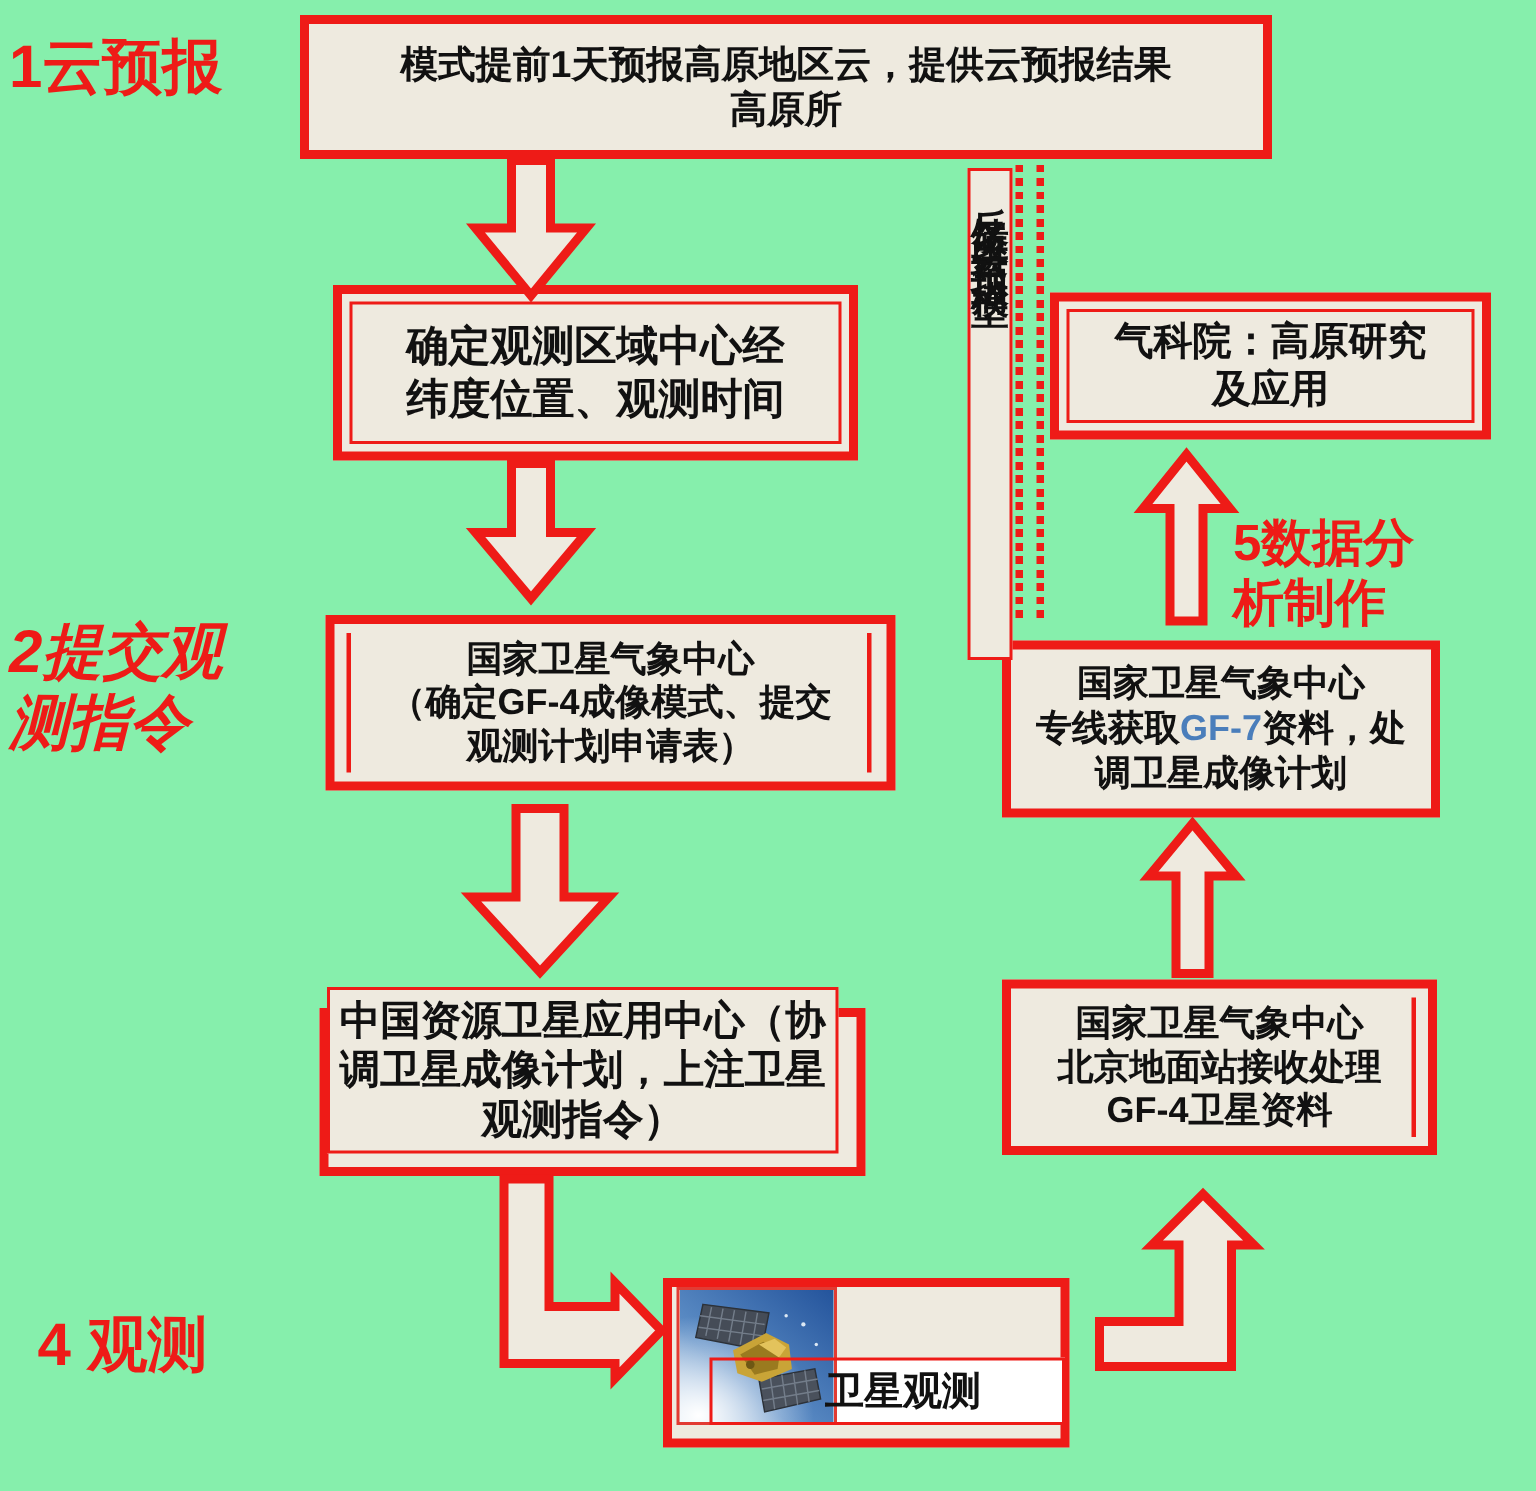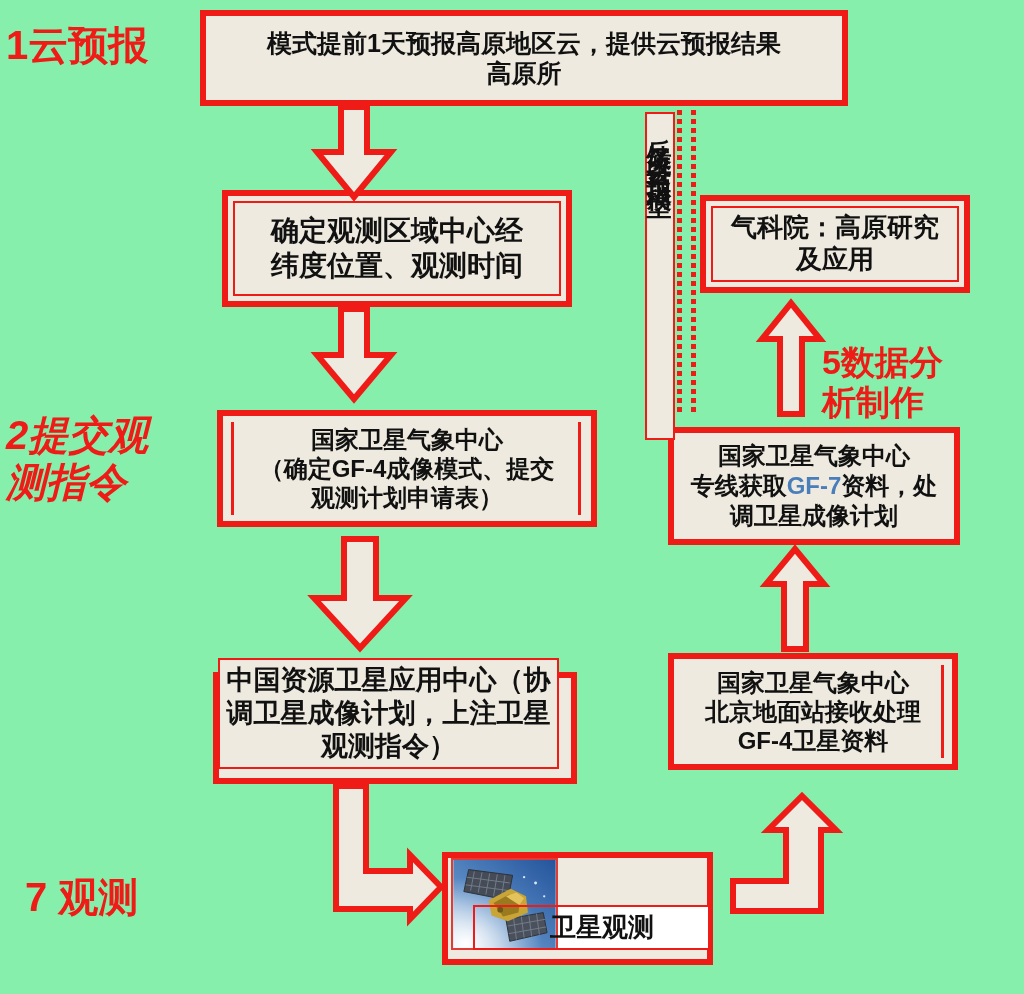--- a/index.html
+++ b/index.html
@@ -66,21 +66,21 @@
   .photo{position:absolute;border:2px solid #e23b33;box-sizing:border-box;}
 </style>
 </head>
 <body>
 
 <div id="canvas">
 
   <div class="stage" style="left:6px;top:22px;font-size:40px;">1云预报</div>
   <div class="stage" style="left:6px;top:412px;font-size:40px;font-style:italic;">2提交观
 测指令</div>
-  <div class="stage" style="left:25px;top:874px;font-size:40px;">7 观测</div>
+  <div class="stage" style="left:25px;top:874px;font-size:40px;">4 观测</div>
   <div class="stage" style="left:822px;top:342px;font-size:34px;">5数据分
 析制作</div>
 
   <div class="fbox" style="left:200px;top:10px;width:648px;height:96px;font-size:25px;">模式提前1天预报高原地区云，提供云预报结果
 高原所</div>
 
   <div class="fbox" style="left:222px;top:190px;width:350px;height:117px;font-size:28px;">
     <div class="inner-frame">确定观测区域中心经
 纬度位置、观测时间</div>
   </div>
@@ -143,21 +143,21 @@
   </div>
 
   <div class="fbox" style="left:668px;top:427px;width:292px;height:118px;font-size:24px;line-height:1.25;flex-direction:column;">
     <div>国家卫星气象中心</div>
     <div style="white-space:nowrap;">
       <span>专线获取</span><span style="color:#4a7ebb;">GF-7</span><span>资料，处</span>
     </div>
     <div>调卫星成像计划</div>
   </div>
 
-  <div class="fbox" style="left:700px;top:195px;width:270px;height:98px;font-size:26px;">
+  <div class="fbox" style="left:700px;top:195px;width:294px;height:98px;font-size:26px;">
     <div class="inner-frame">气科院：高原研究
 及应用</div>
   </div>
 
   <div class="strip" style="left:645px;top:112px;width:30px;height:328px;">反馈改进云预报模型</div>
 
   <div class="dotline" style="left:677px;top:110px;height:303px;"></div>
   <div class="dotline" style="left:691px;top:110px;height:303px;"></div>
 
   <svg class="arrows" width="1024" height="994" viewBox="0 0 1024 994">

